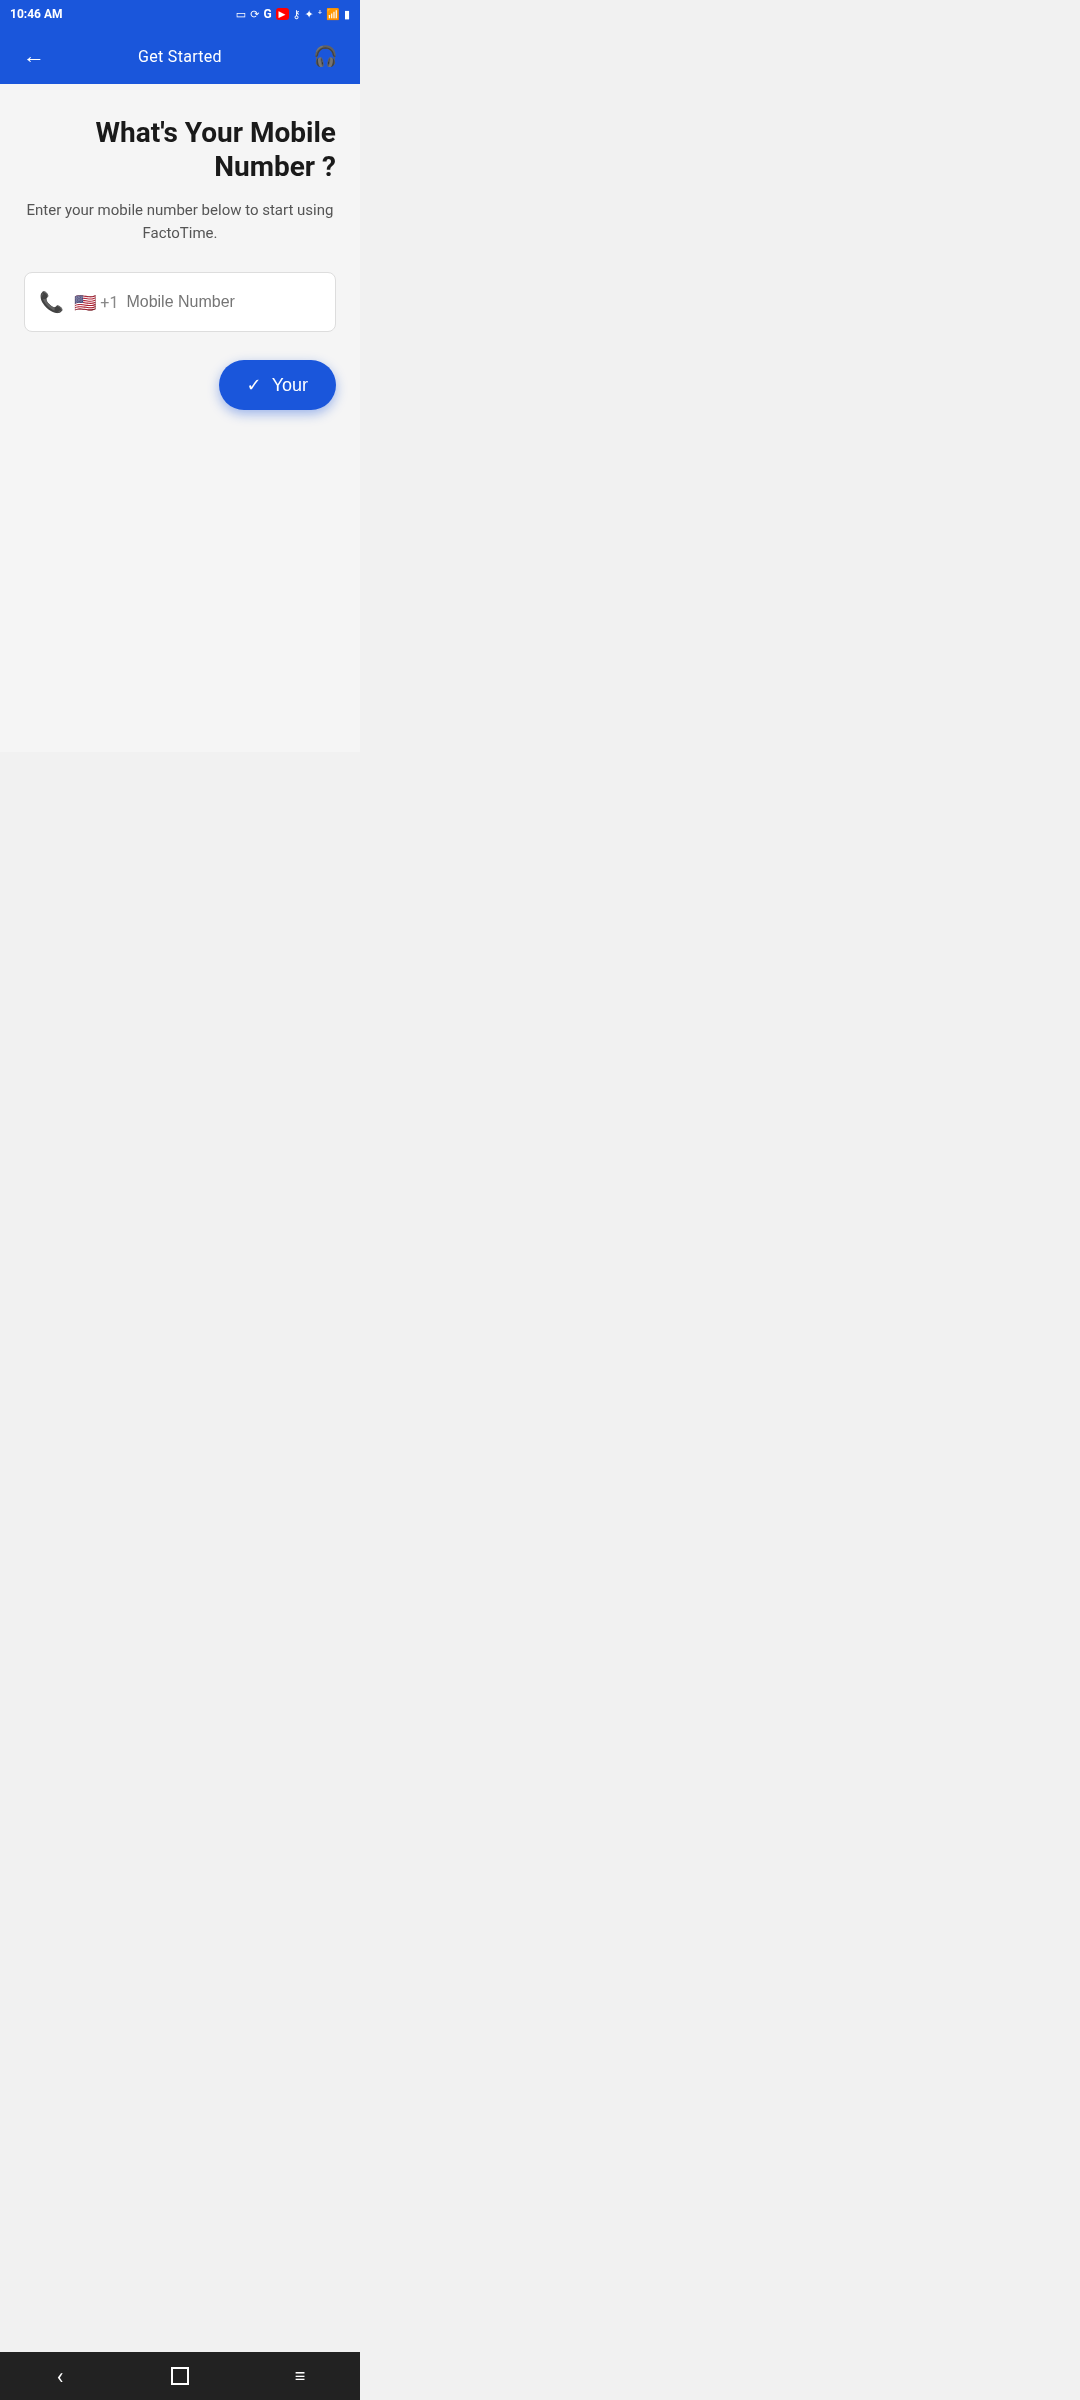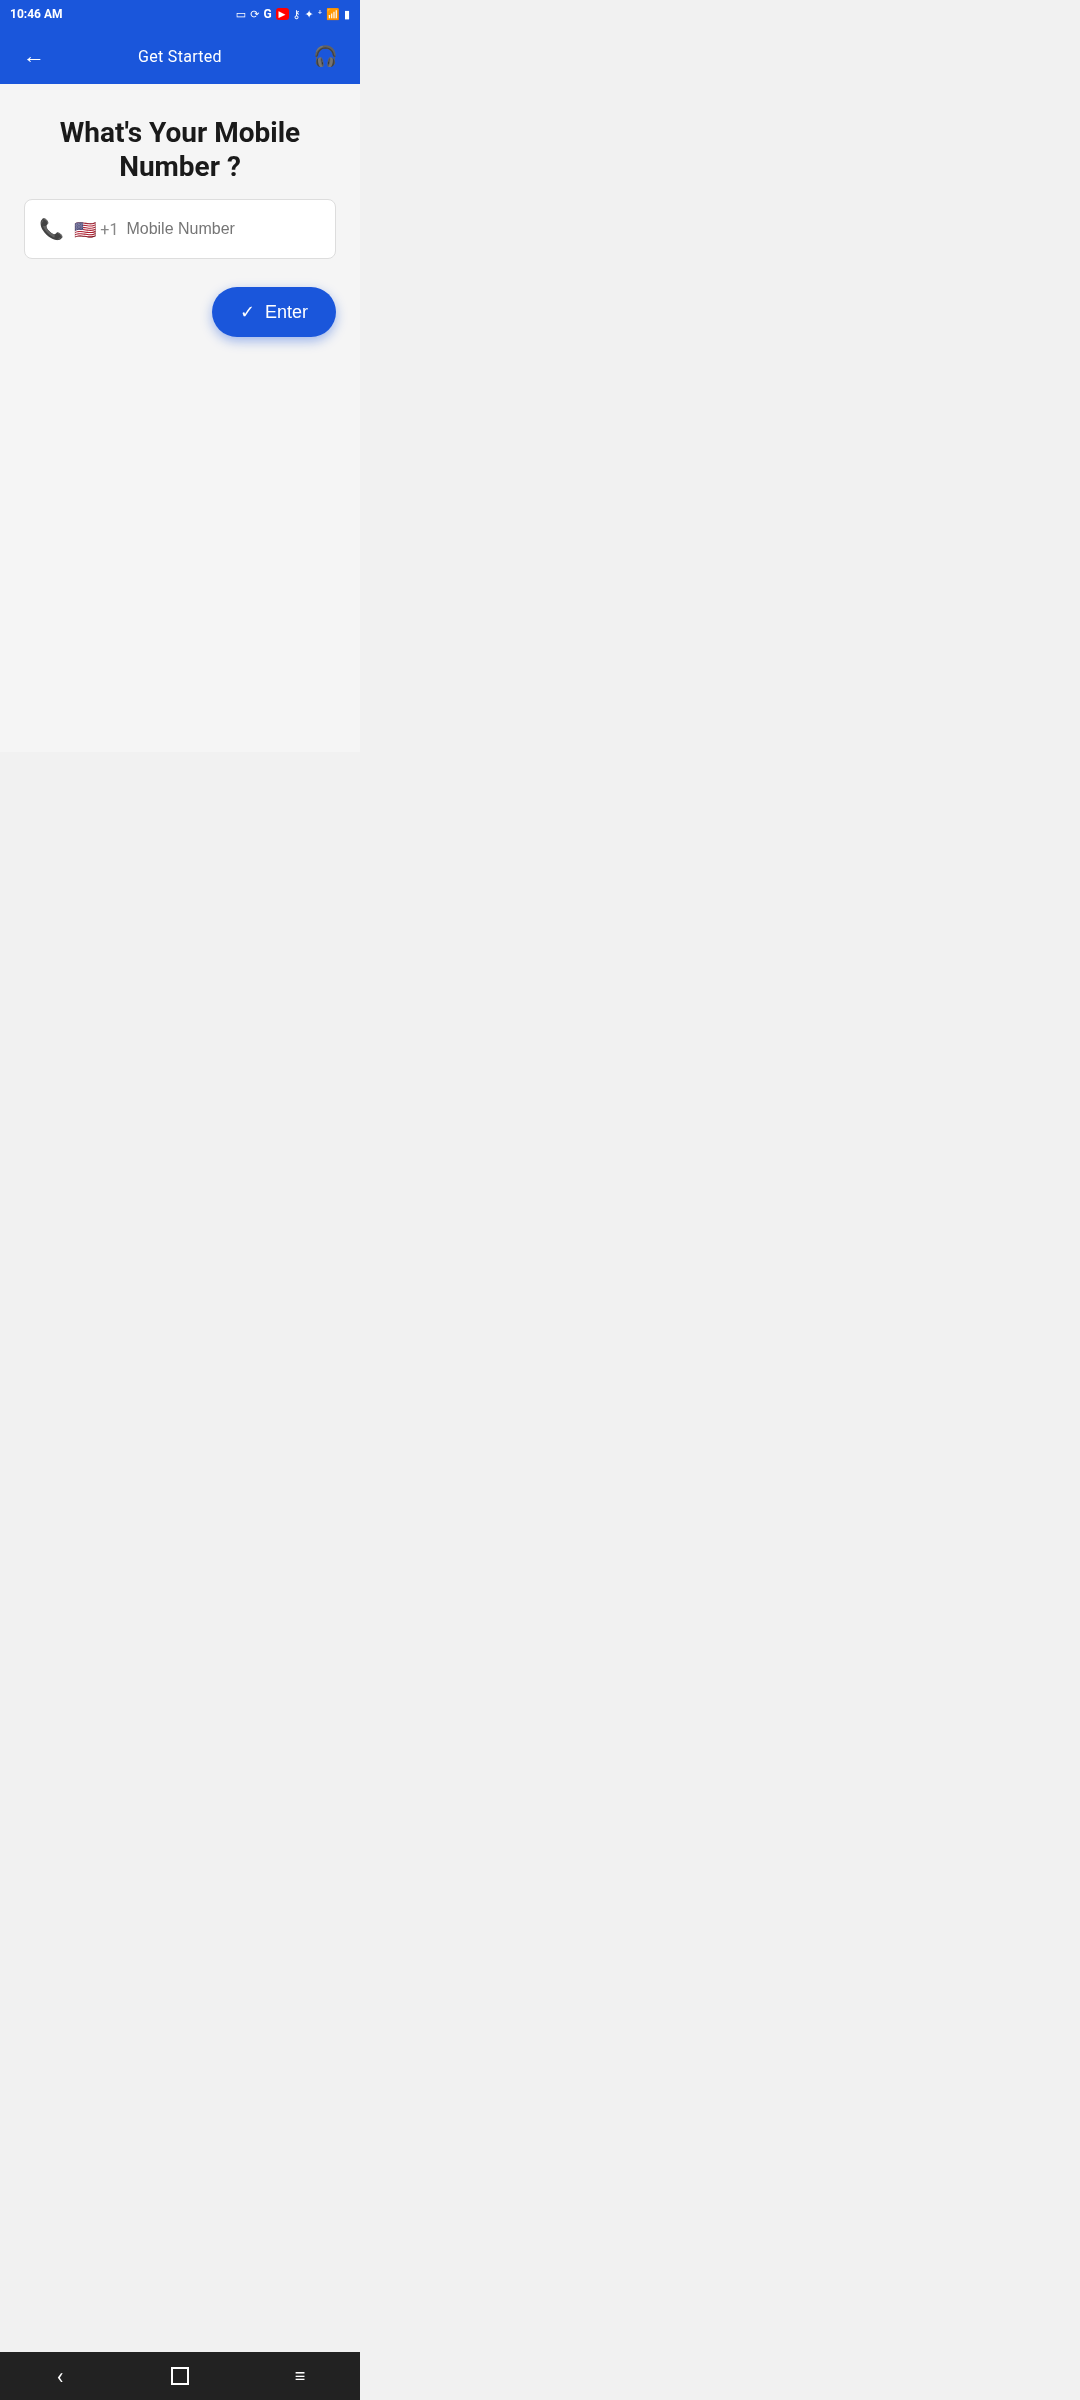--- a/index.html
+++ b/index.html
@@ -227,33 +227,34 @@
     <span>←</span>
   </div>
   <span class="app-bar-title">Get Started</span>
   <div class="support-btn">
     <span>🎧</span>
   </div>
 </div>
 
 <div class="main-content">
 
-  <h1 class="page-heading" style="text-align:center">What's Your Mobile Number ?</h1>
+  <h1 class="page-heading" style="text-align:right">What's Your Mobile Number ?</h1>
+  <p class="page-subtitle">Enter your mobile number below to start using FactoTime.</p>
 
   <div class="phone-input-container">
     <span class="phone-icon">📞</span>
     <span class="flag-icon">🇺🇸</span>
     <span class="country-code">+1</span>
     <input class="phone-input" type="tel" placeholder="Mobile Number" style="">
   </div>
 
   <div class="next-btn-container">
     <button class="next-btn">
       <span class="check-icon">✓</span>
-      <span>Enter</span>
+      <span>Your</span>
     </button>
   </div>
 
 </div>
 
 <div class="bottom-nav">
   <div class="nav-btn">
     <span style="font-size:22px">‹</span>
   </div>
   <div class="nav-btn">

